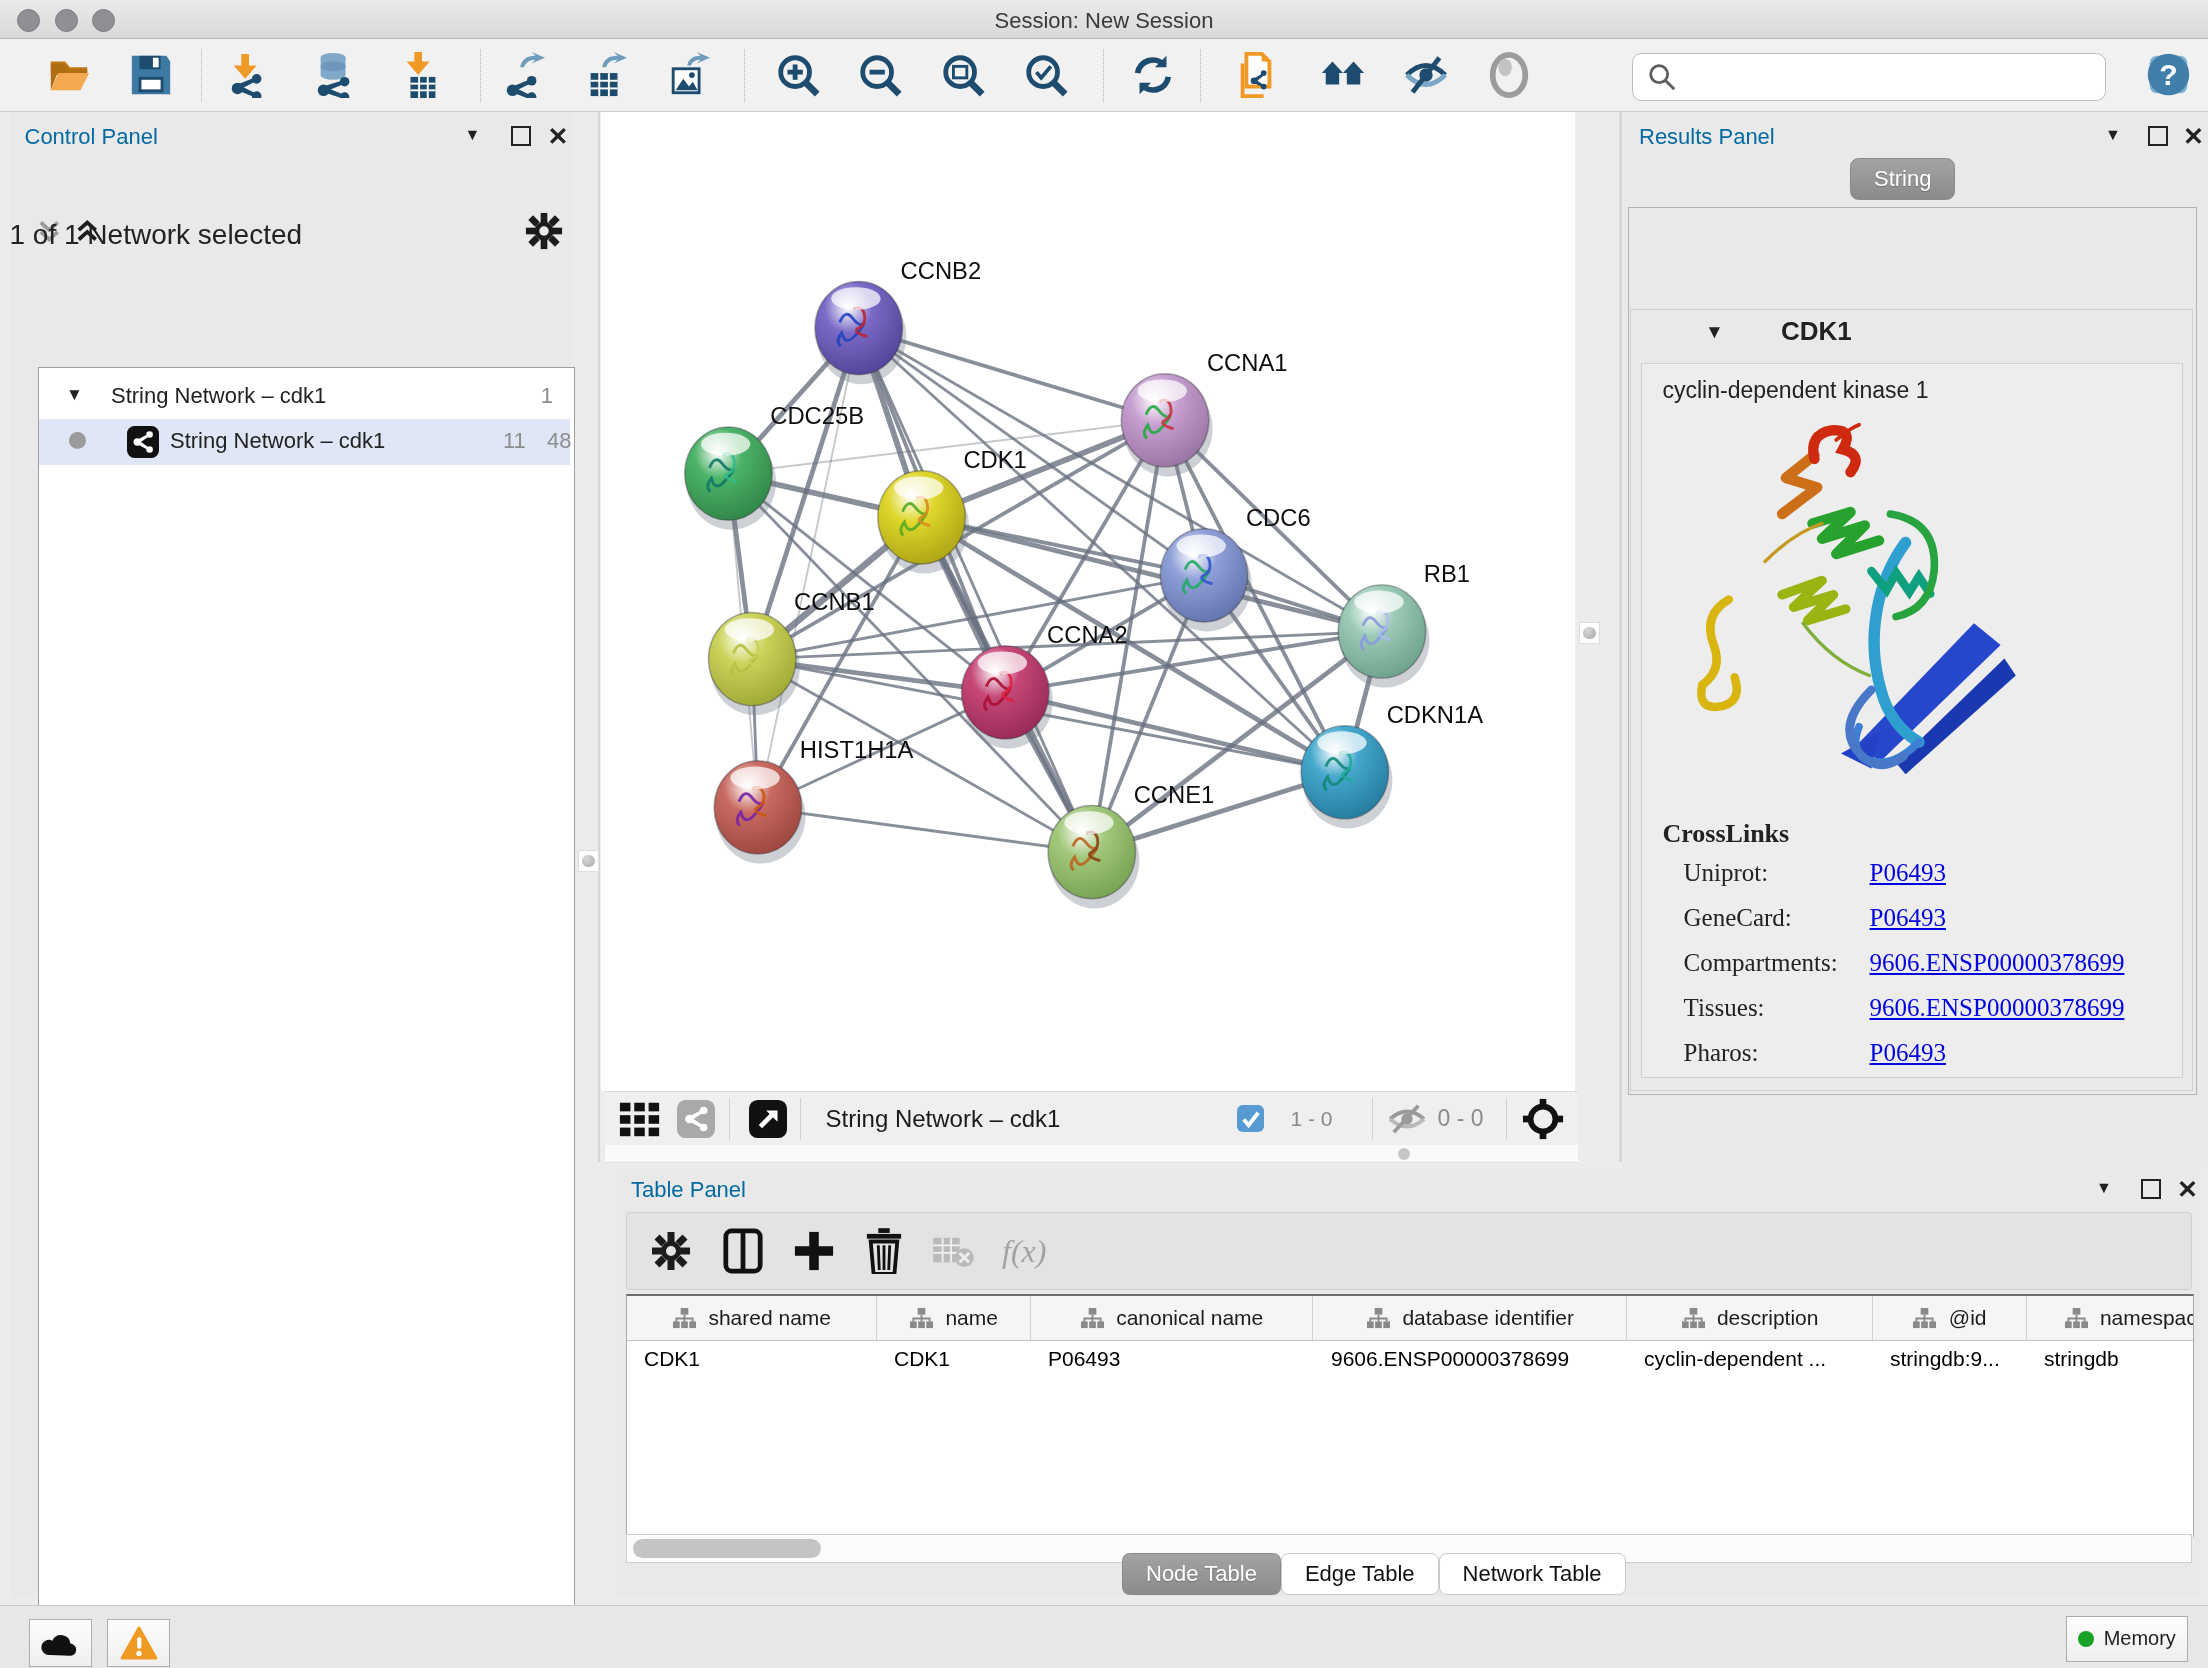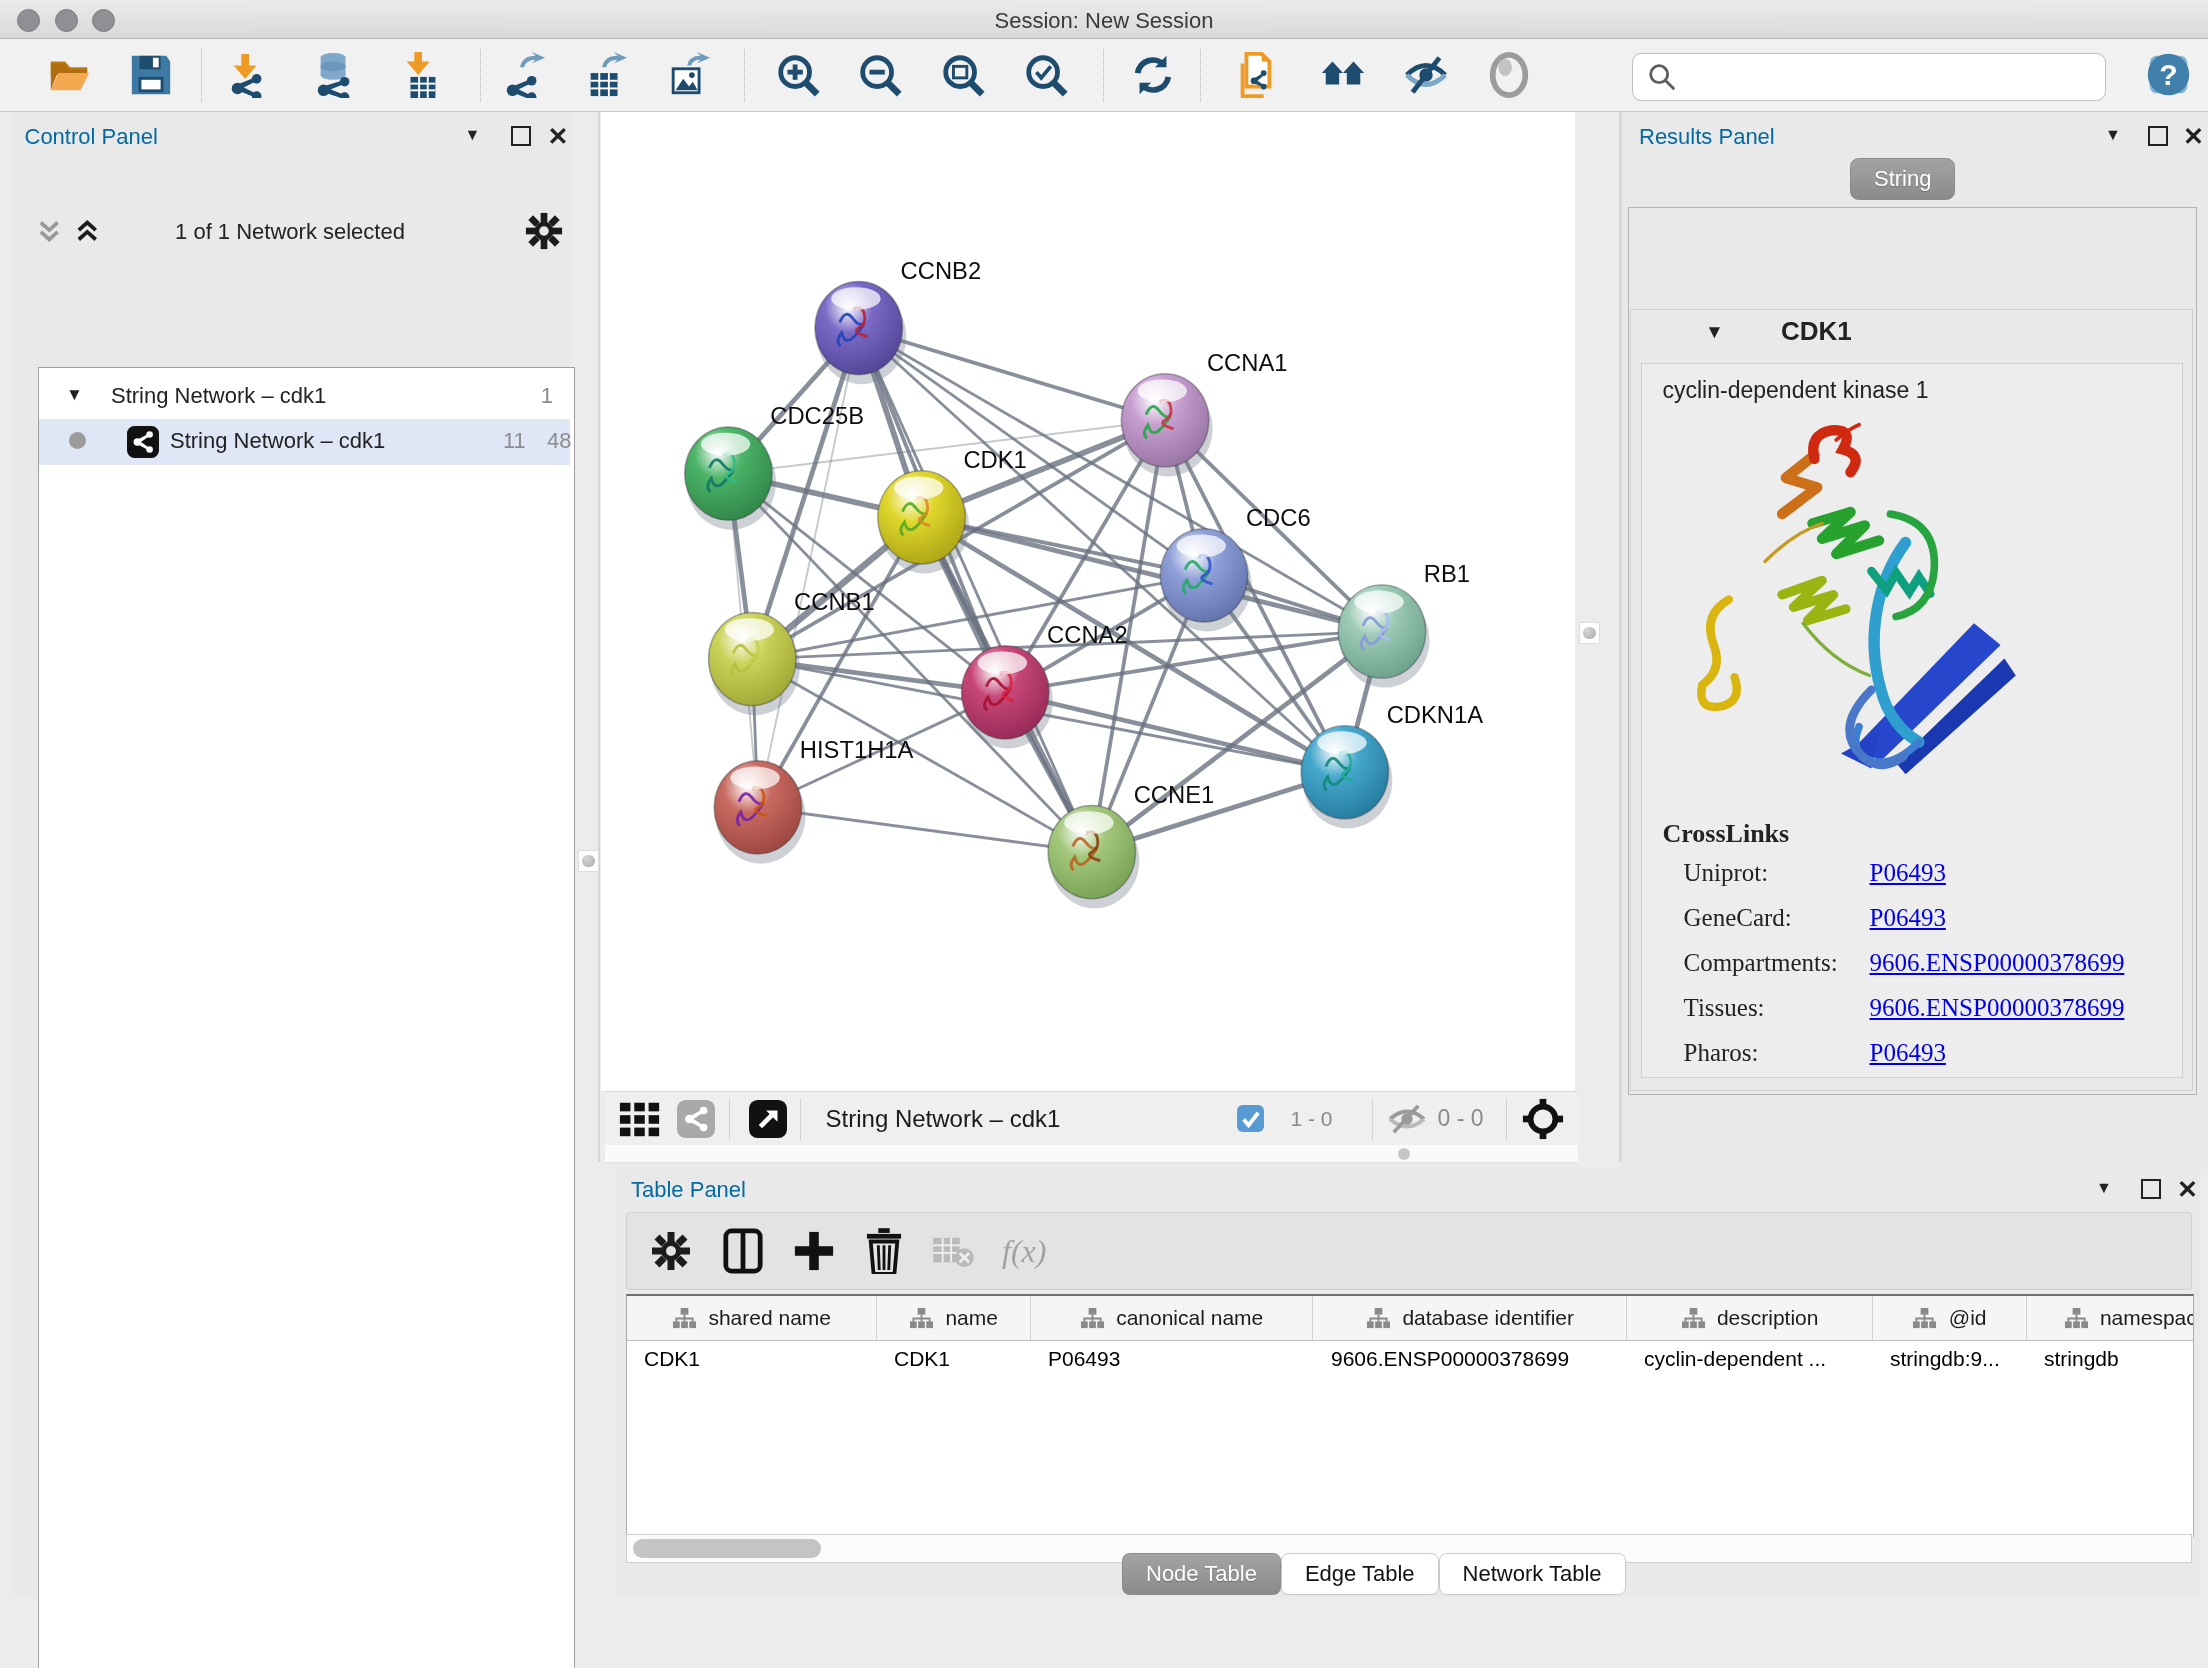--- a/index.html
+++ b/index.html
@@ -274,21 +274,21 @@
         </svg>
     </div>
     <div class="abs" style="left:63px;top:103px">
       <svg width="28.5" height="32" viewBox="0 0 30 34">
           <g fill="none" stroke="#1c1c1c" stroke-width="4">
             <path d="M6 16l9-8 9 8"></path>
             <path d="M6 26l9-8 9 8"></path>
           </g>
         </svg>
     </div>
-    <div class="abs" style="left:0;top:107px;width:561px;text-align:center;font-size:22px">1 of 1 Network selected</div>
+    <div class="abs" style="left:0;top:107px;width:561px;text-align:left;font-size:28px">1 of 1 Network selected</div>
     <div class="abs" style="left:514px;top:99px">
       <svg width="40" height="40" viewBox="0 0 42 42" fill="#1c1c1c">
           <circle cx="21" cy="21" r="10"></circle>
           <g stroke="#1c1c1c" stroke-width="7">
             <line x1="21" y1="2" x2="21" y2="12"></line>
             <line x1="21" y1="30" x2="21" y2="40"></line>
             <line x1="2" y1="21" x2="12" y2="21"></line>
             <line x1="30" y1="21" x2="40" y2="21"></line>
             <line x1="7" y1="7" x2="14" y2="14"></line>
             <line x1="28" y1="28" x2="35" y2="35"></line>
@@ -818,15 +818,33 @@
   </div>
   <div id="tbl-scroll" class="abs">
     <div id="tbl-thumb" class="abs"></div>
   </div>
   <div class="abs" id="tbl-tabs" style="left:1122px;top:1553px;display:flex">
       <div class="pill sel" style="border-radius: 7.6px;">Node Table</div>
       <div class="pill" style="border-radius: 7.6px;">Edge Table</div>
       <div class="pill" style="border-radius: 7.6px;">Network Table</div>
     </div>
 
+  <div id="statusbar" class="abs">
+    <div class="sb-btn abs" style="left:28.5px">
+      <svg width="38" height="27" viewBox="0 0 40 28">
+          <path d="M10 26a8 8 0 1 1 2-15 10 10 0 0 1 19 3 6.5 6.5 0 0 1-1 13z" fill="#111"></path>
+        </svg>
+    </div>
+    <div class="sb-btn abs" style="left:107px">
+      <svg width="38" height="34" viewBox="0 0 40 36">
+          <path d="M20 2L38 34H2z" fill="#ef9a22" stroke="#ef9a22" stroke-width="3" stroke-linejoin="round"></path>
+          <rect x="18" y="12" width="4.5" height="12" rx="2" fill="#fff"></rect>
+          <circle cx="20" cy="29" r="2.8" fill="#fff"></circle>
+        </svg>
+    </div>
+    <div id="memory-btn" class="abs">
+      <span class="dot-grn"></span>
+      <span>Memory</span>
+    </div>
+  </div>
 
 </div>
 
 
 </body></html>

